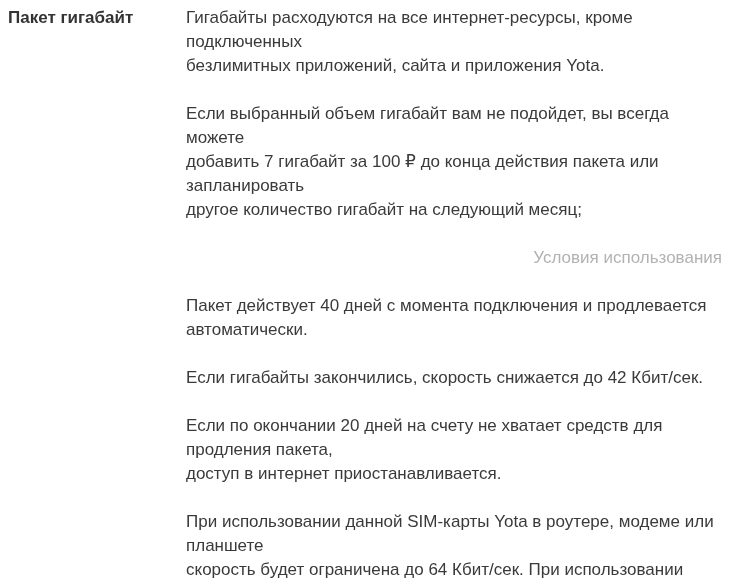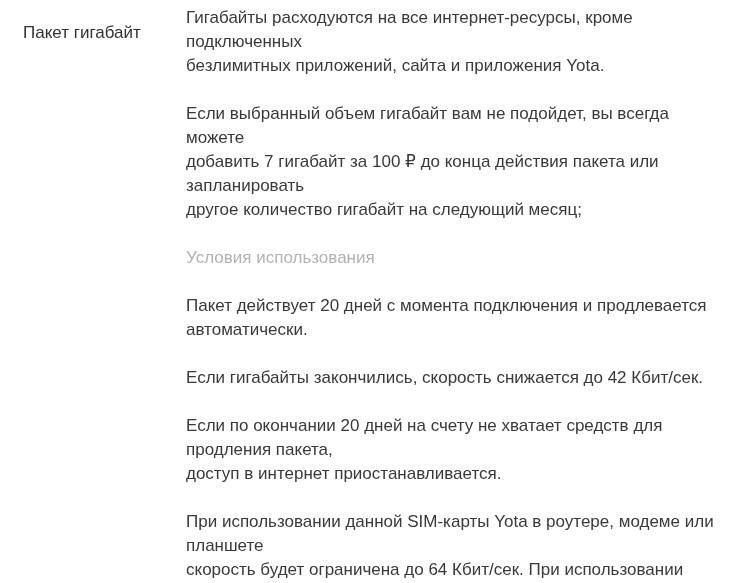--- a/index.html
+++ b/index.html
@@ -20,54 +20,55 @@
     box-sizing: border-box;
     width: 744px;
   }
   .left-col {
     width: 174px;
     flex-shrink: 0;
   }
   .section-title {
     font-size: 17px;
     line-height: 24px;
-    font-weight: normal;
+    font-weight: bold;
     color: #333333;
-    margin: 15px;
+    margin: 0;
   }
   .right-col {
     flex: 1;
     max-width: 540px;
   }
   .para {
     margin: 0 0 24px 4px;
     font-size: 17px;
     line-height: 24px;
     color: #3a3a3a;
     white-space: pre-line;
   }
   .para.muted {
     color: #b2b2b2;
+    text-align: right;
   }
 </style>
 </head>
 <body>
 
 <div class="section">
   <div class="left-col">
     <h2 class="section-title">Пакет гигабайт</h2>
   </div>
   <div class="right-col">
     <p class="para">Гигабайты расходуются на все интернет-ресурсы, кроме подключенных
 безлимитных приложений, сайта и приложения Yota.</p>
     <p class="para">Если выбранный объем гигабайт вам не подойдет, вы всегда можете
 добавить 7 гигабайт за 100 ₽ до конца действия пакета или запланировать
 другое количество гигабайт на следующий месяц;</p>
     <p class="para muted">Условия использования</p>
-    <p class="para">Пакет действует 20 дней с момента подключения и продлевается
+    <p class="para">Пакет действует 40 дней с момента подключения и продлевается
 автоматически.</p>
     <p class="para">Если гигабайты закончились, скорость снижается до 42 Кбит/сек.</p>
     <p class="para">Если по окончании 20 дней на счету не хватает средств для продления пакета,
 доступ в интернет приостанавливается.</p>
     <p class="para">При использовании данной SIM-карты Yota в роутере, модеме или планшете
 скорость будет ограничена до 64 Кбит/сек. При использовании
 файлообменных сетей скорость будет ограничена до 32 Кбит/сек.</p>
 
   </div>
 </div>

